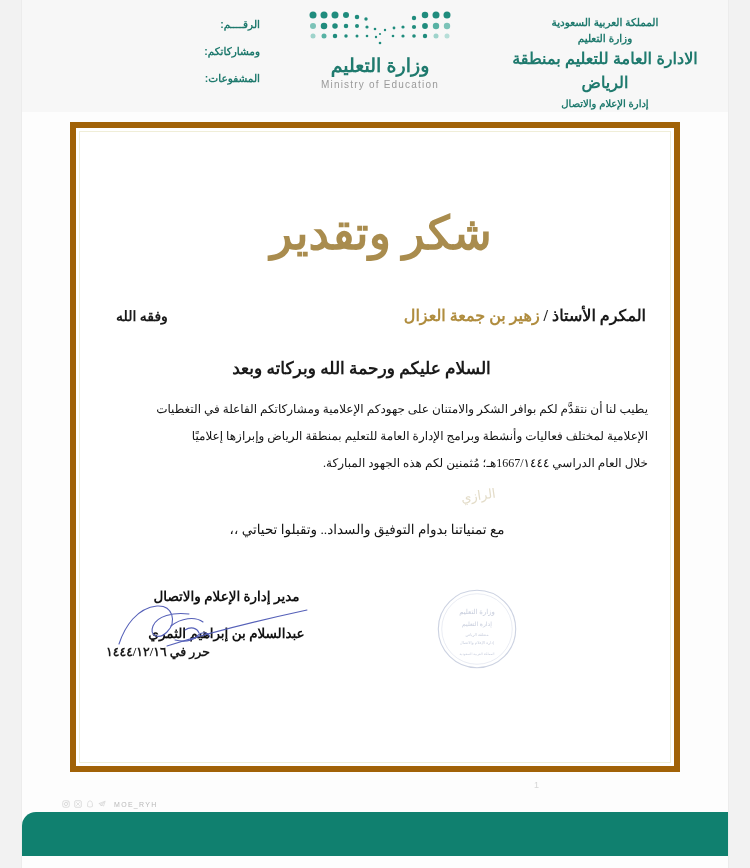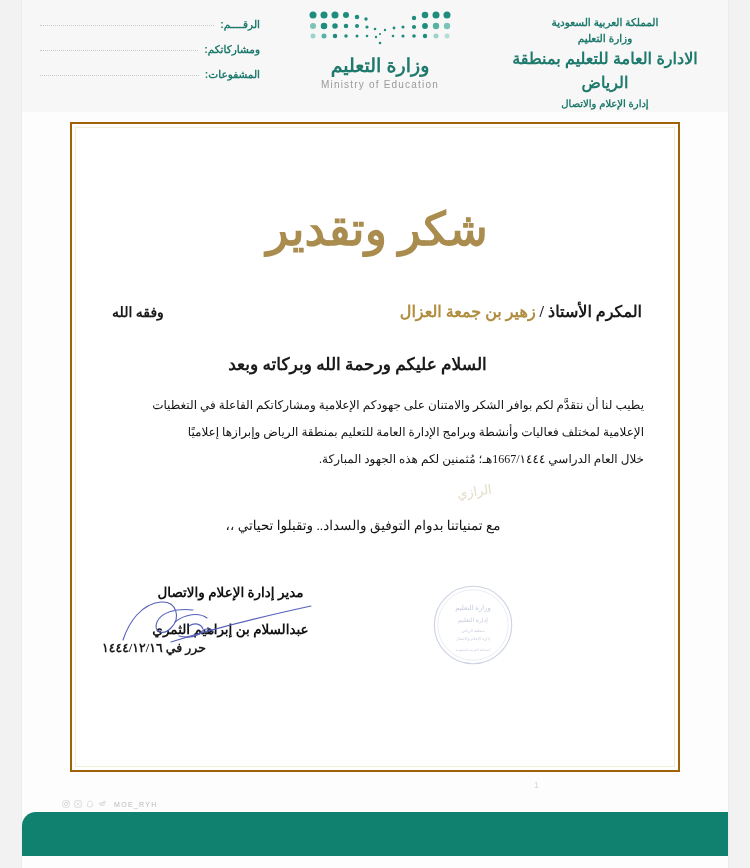--- a/index.html
+++ b/index.html
@@ -110,21 +110,21 @@
 
   
   .form-block {
     position: absolute;
     left: 18px;
     top: 18px;
     width: 220px;
   }
   .form-row {
     display: flex;
-    flex-direction: row;
+    flex-direction: column;
     align-items: baseline;
     justify-content: flex-start;
     margin-bottom: 13px;
     direction: rtl;
   }
   .form-label {
     color: #1f7a6e;
     font-family: "Liberation Sans", sans-serif;
     font-weight: bold;
     font-size: 10.5px;
@@ -140,21 +140,21 @@
     top: -2px;
   }
 
   
   .frame {
     position: absolute;
     left: 48px;
     top: 122px;
     width: 610px;
     height: 650px;
-    border: 2px solid #a16207;
+    border: 6px solid #a16207;
     background: #ffffff;
     box-sizing: border-box;
   }
   .frame-inner {
     position: absolute;
     inset: 3px;
     border: 1px solid #f0eed8;
     box-sizing: border-box;
     pointer-events: none;
   }

